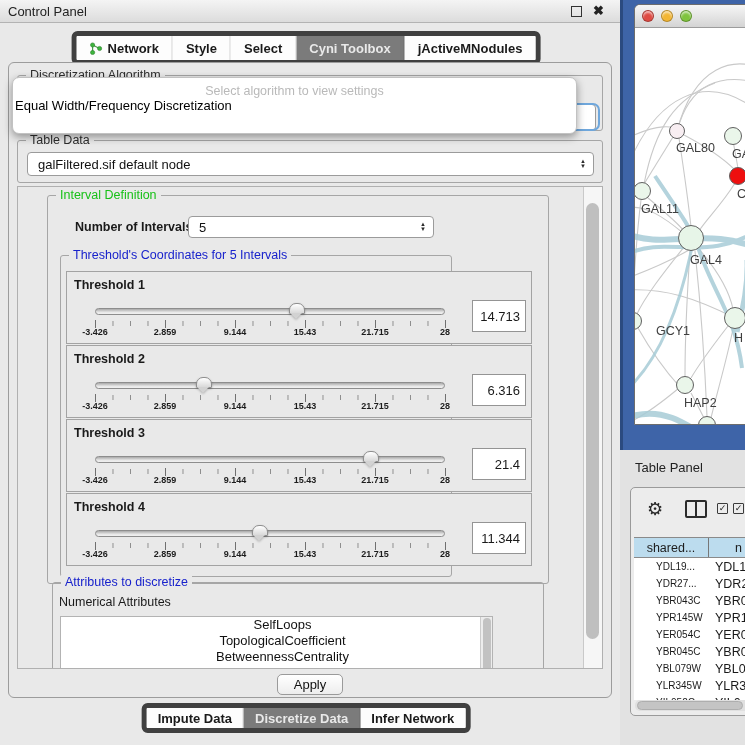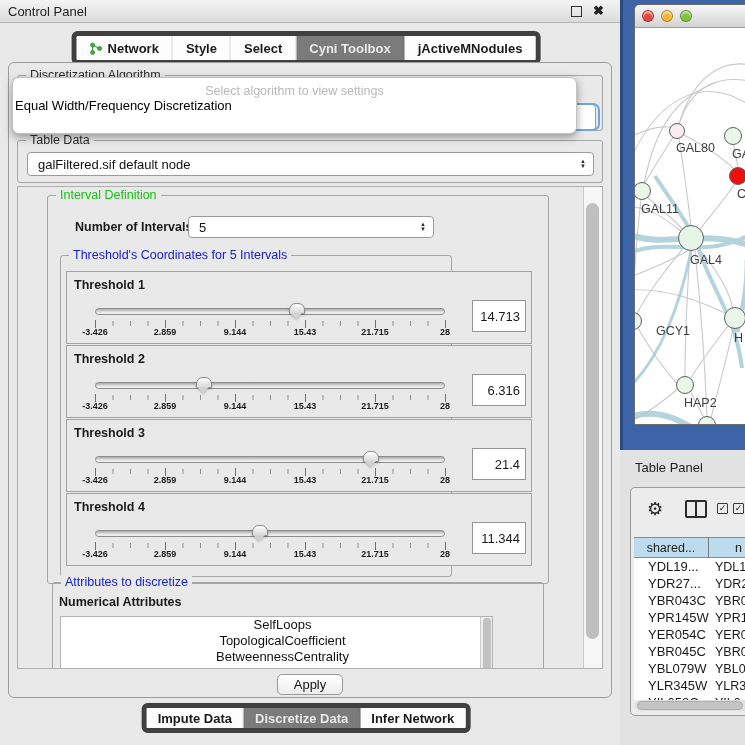--- a/index.html
+++ b/index.html
@@ -63,21 +63,21 @@
              border-left:6.5px solid transparent;border-right:6.5px solid transparent;border-top:6px solid #d2d2d2;}
   .ticks{position:absolute;left:28px;top:48px;width:350px;height:17px;}
   .minorticks{position:absolute;left:0;top:1px;width:100%;height:5px;
               background-image:linear-gradient(to right,#8d8d8d 0,#8d8d8d 1px,transparent 1px);
               background-size:5% 5px;background-repeat:repeat-x;}
   .majortick{position:absolute;top:0;width:1px;height:8px;background:#707070;}
   .ticklabel{position:absolute;top:7px;transform:translateX(-50%);font-size:9px;font-weight:bold;color:#1c1c1c;white-space:nowrap;}
   .valbox{position:absolute;right:5px;top:28px;width:54px;height:32px;background:#fff;border:1px solid #949494;box-sizing:border-box;
           display:flex;align-items:center;justify-content:flex-end;padding-right:5px;font-size:13px;}
   .attr-group{left:34px;top:395px;width:492px;height:120px;text-align:center;}
-  .attr-label{position:absolute;left:6px;top:12px;font-size:12.5px;font-weight:bold;}
+  .attr-label{position:absolute;left:6px;top:12px;font-size:12.5px;font-weight:normal;}
   .attr-list{position:absolute;left:7px;top:33px;width:433px;height:80px;background:#fff;border:1px solid #b3b3b3;box-sizing:border-box;overflow:hidden;}
   .attr-item{padding:1px 0 1px 12px;font-size:13px;line-height:14px;color:#111;}
   .attr-vscroll{position:absolute;right:0;top:0;width:12px;height:100%;background:#ededed;border-left:1px solid #ccc;box-sizing:border-box;}
   .attr-vthumb{position:absolute;left:1.5px;top:1px;width:8px;height:95%;border-radius:4px;background:#c2c2c2;}
   .apply-row{position:absolute;left:0;top:606px;width:100%;height:29px;display:flex;justify-content:center;}
   .apply-btn{margin-top:5px;width:66px;height:21px;background:linear-gradient(#ffffff,#ededed);
              border:1px solid #9a9a9a;border-radius:5px;font-size:13px;font-family:"Liberation Sans",sans-serif;color:#111;}
   
   .popup{position:absolute;left:12px;top:77px;width:565px;height:57px;background:#fff;border:1px solid #c2c2c2;
          border-radius:7px;box-shadow:0 3px 9px rgba(0,0,0,.38);z-index:50;box-sizing:border-box;}
@@ -109,21 +109,21 @@
   .cb{position:absolute;top:15px;width:11px;height:11px;border:1.5px solid #3a3a3a;border-radius:1px;box-sizing:border-box;
       font-size:9px;line-height:9px;text-align:center;color:#222;}
   .cb::after{content:"✓";}
   .cb1{left:86px;} .cb2{left:102px;}
   .tp-header{position:absolute;left:3px;top:49px;width:136px;height:21px;display:flex;border-top:1px solid #8a8a8a;border-bottom:1px solid #8a8a8a;box-sizing:border-box;}
   .tp-hcell{background:#bcdcee;border-right:1px solid #777;font-size:12.5px;display:flex;align-items:center;box-sizing:border-box;color:#1c1c1c;}
   .tp-hcell.c1{width:75px;justify-content:center;}
   .tp-hcell.c2{flex:1;padding-left:26px;}
   .tp-body{position:absolute;left:3px;top:70px;width:136px;height:142px;background:#fff;overflow:hidden;}
   .tp-row{display:flex;height:17px;align-items:center;}
-  .tp-c1{width:75px;padding-left:14px;box-sizing:border-box;font-size:13px;white-space:nowrap;overflow:hidden;}
+  .tp-c1{width:75px;padding-left:22px;box-sizing:border-box;font-size:10px;white-space:nowrap;overflow:hidden;}
   .tp-c2{flex:1;padding-left:6px;font-size:12.5px;white-space:nowrap;overflow:hidden;}
   .hscrollbar{position:absolute;left:4px;top:212px;width:130px;height:11px;background:#e0e0e0;border-radius:5px;}
   .hthumb{position:absolute;left:2px;top:1px;width:106px;height:9px;background:#c4c4c4;border:1px solid #aeaeae;border-radius:5px;box-sizing:border-box;}
 </style>
 </head>
 <body>
 
 <div id="stage">
 
   <div id="control-panel">

